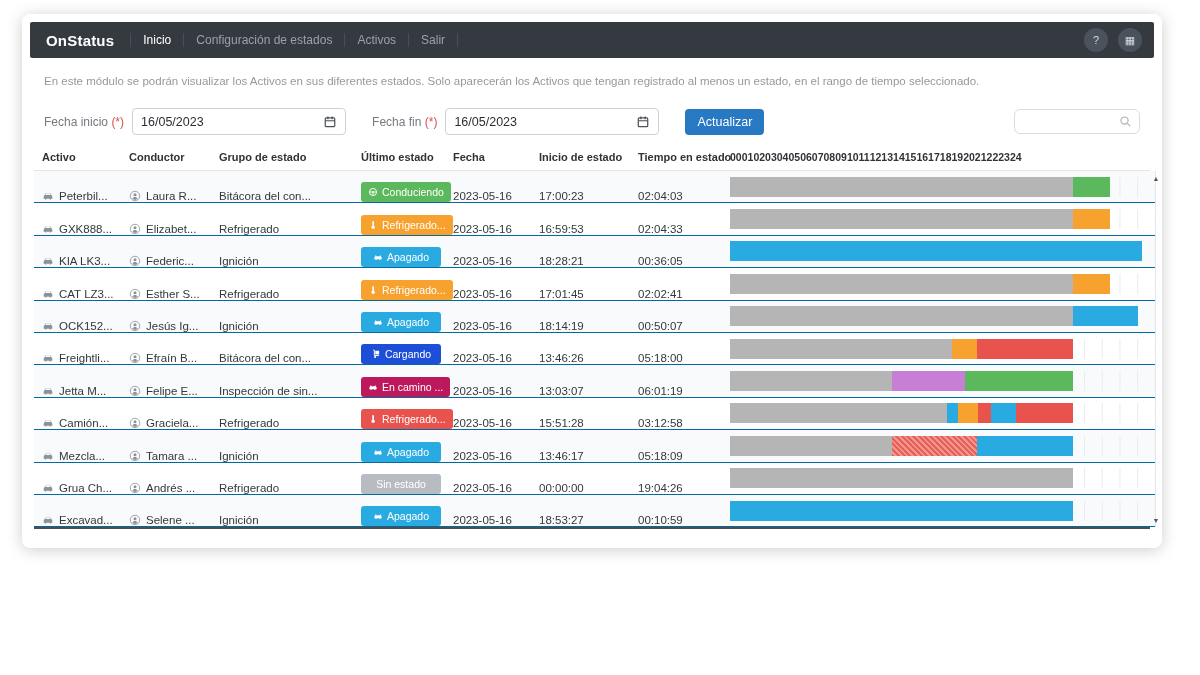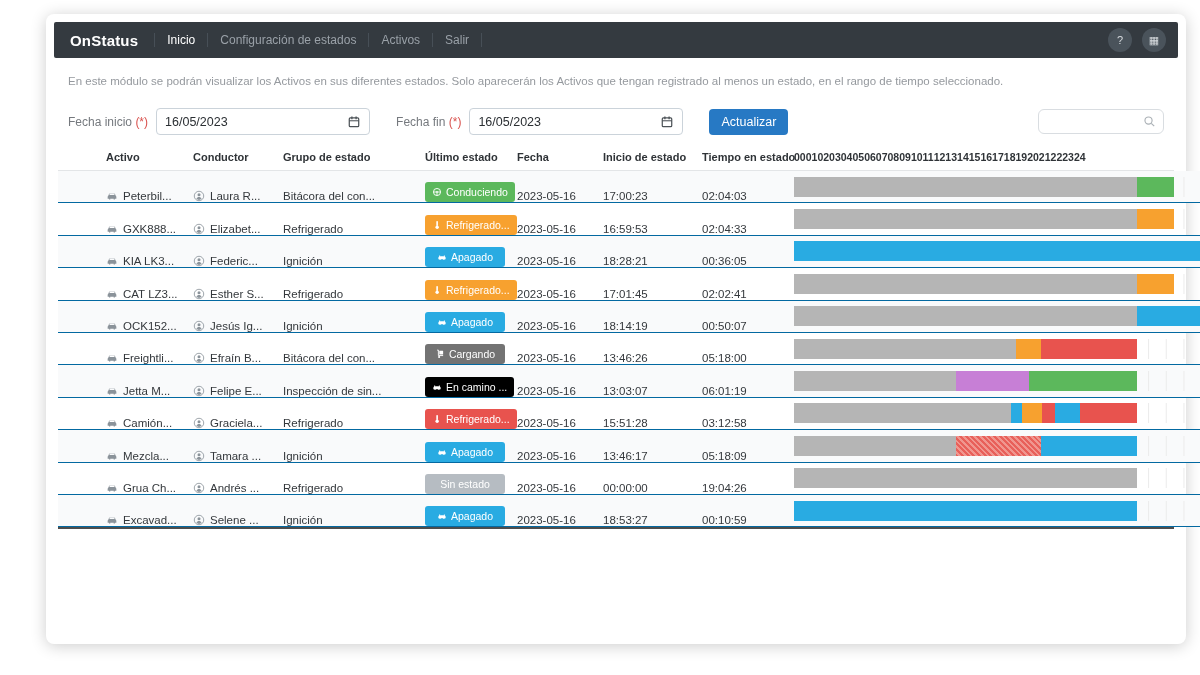--- a/index.html
+++ b/index.html
@@ -1,18 +1,18 @@
 <!DOCTYPE html>
 <html><head>
 <meta charset="utf-8">
 <style>
   * { margin:0; padding:0; box-sizing:border-box; }
   html,body { width:1200px; height:675px; background:#fff; font-family:"Liberation Sans", sans-serif; overflow:hidden; }
   .card {
-    position:absolute; left:46px; top:14px; width:1140px; height:630px;
+    position:absolute; left:22px; top:14px; width:1140px; height:534px;
     background:#fff; border-radius:8px; box-shadow:0 2px 16px rgba(0,0,0,.20);
   }
   
   .navbar {
     margin:8px; height:36px; background:#343a40; display:flex; align-items:center;
     padding:0 12px 0 16px; border-radius:2px;
   }
   .brand { color:#fff; font-weight:bold; font-size:15px; margin-right:16px; letter-spacing:.2px; }
   .nav-menu { display:flex; height:100%; align-items:center; }
   .nav-item {
@@ -48,21 +48,21 @@
   .search-box {
     margin-left:auto; width:126px; height:25px; border:1px solid #d9dde1; border-radius:6px;
     display:flex; align-items:center; padding:0 7px;
   }
   .search-box input { border:none; outline:none; flex:1; width:50px; font-size:12px; background:transparent; }
   .search-box svg { color:#abb1b6; }
   
   .table-wrap { margin:10px 12px 0; border-bottom:2px solid #4d4d4d; }
   .thead { display:flex; align-items:center; padding:6px 0 7px; border-bottom:1px solid #e3e5e7; }
   .hcell { font-size:11px; font-weight:bold; color:#2f3337; white-space:nowrap; }
-  .c0 { width:95px; padding-left:8px;margin-left:40px; }
+  .c0 { width:95px; padding-left:8px; }
   .c1 { width:90px; }
   .c2 { width:98px; }
   .c3 { width:92px;margin-left:44px; }
   .c4 { width:86px; }
   .c5 { width:99px; }
   .c6 { width:92px; }
   .hours { width:425px; display:flex; }
   .hours span { font-size:10.5px; font-weight:bold; color:#2f3337; }
   .trow { display:flex; align-items:flex-end; height:32.4px; border-bottom:1px solid #0369a1; }
   .trow:nth-child(odd) { background:#f9fafb; }
@@ -372,21 +372,21 @@
               <span>Freightli...</span>
             </div>
             <div class="cell c1">
               <svg width="12" height="12">
                 <use href="#i-person"></use>
               </svg>
               <span>Efraín B...</span>
             </div>
             <div class="cell c2">Bitácora del con...</div>
             <div class="cell c3">
-              <span class="badge" style="background: #737373;">
+              <span class="badge" style="background: #1d4ed8;">
                 <svg width="10" height="10">
                   <use href="#i-truck"></use>
                 </svg>
                 <span>Cargando</span>
               </span>
             </div>
             <div class="cell c4">2023-05-16</div>
             <div class="cell c5">13:46:26</div>
             <div class="cell c6">05:18:00</div>
             <div class="track">
@@ -403,21 +403,21 @@
               <span>Jetta M...</span>
             </div>
             <div class="cell c1">
               <svg width="12" height="12">
                 <use href="#i-person"></use>
               </svg>
               <span>Felipe E...</span>
             </div>
             <div class="cell c2">Inspección de sin...</div>
             <div class="cell c3">
-              <span class="badge" style="background: #000000;">
+              <span class="badge" style="background: #be185d;">
                 <svg width="10" height="10">
                   <use href="#i-car"></use>
                 </svg>
                 <span>En camino ...</span>
               </span>
             </div>
             <div class="cell c4">2023-05-16</div>
             <div class="cell c5">13:03:07</div>
             <div class="cell c6">06:01:19</div>
             <div class="track">

